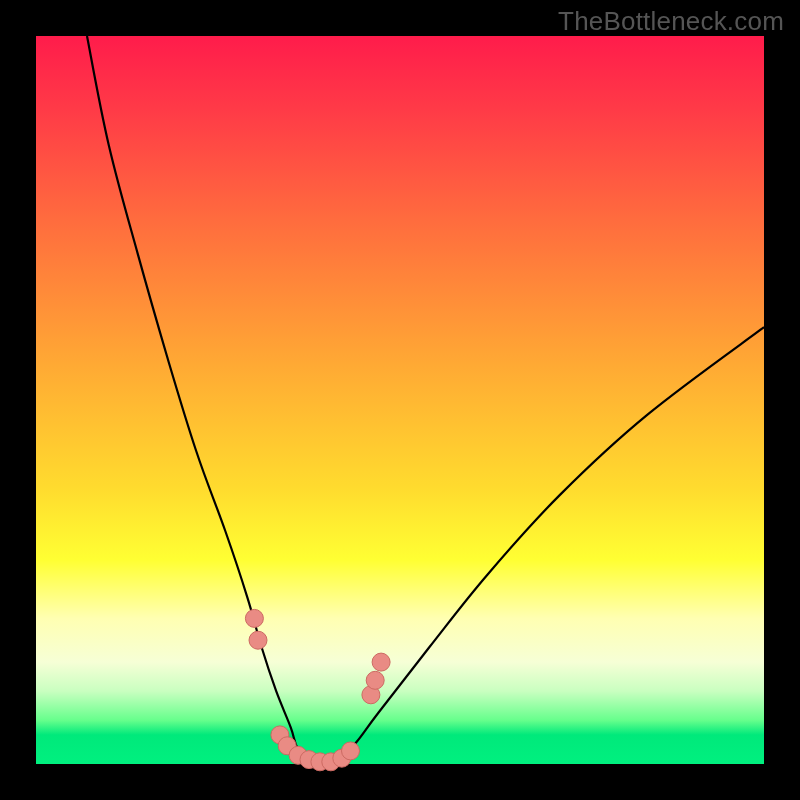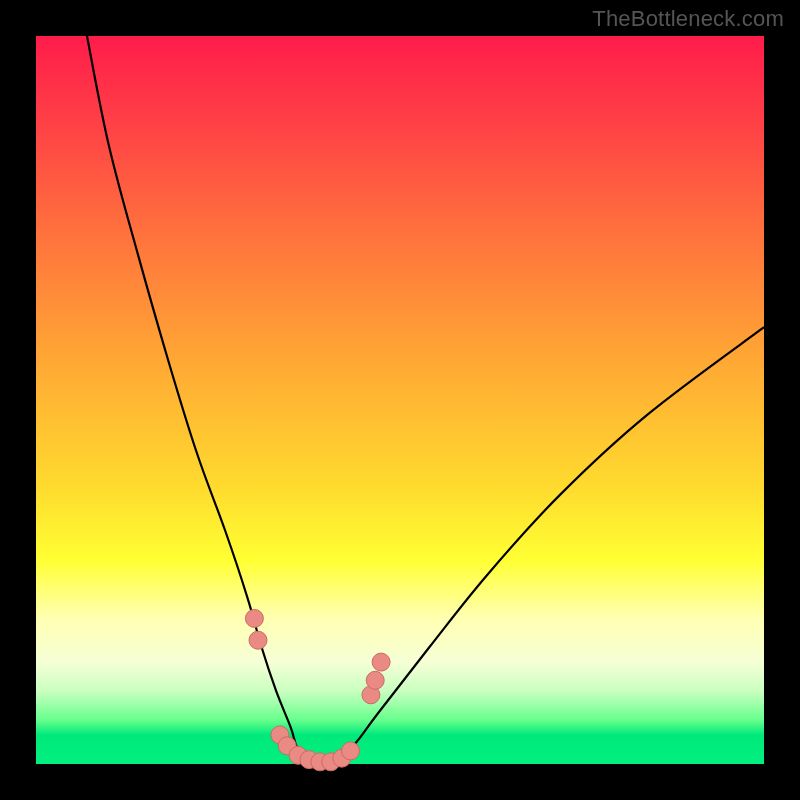--- a/index.html
+++ b/index.html
@@ -37,21 +37,21 @@
       #66ff8c 94%,
       #00e97b 96%,
       #00f07f 100%
     );
   }
   .watermark {
     position: absolute;
     top: 6px;
     right: 16px;
     color: #555;
-    font-size: 22px;
+    font-size: 26px;
     font-weight: 500;
     letter-spacing: 0.2px;
     user-select: none;
   }
   svg.curve {
     position: absolute;
     left: 0; top: 0;
     width: 728px;
     height: 728px;
     overflow: visible;

